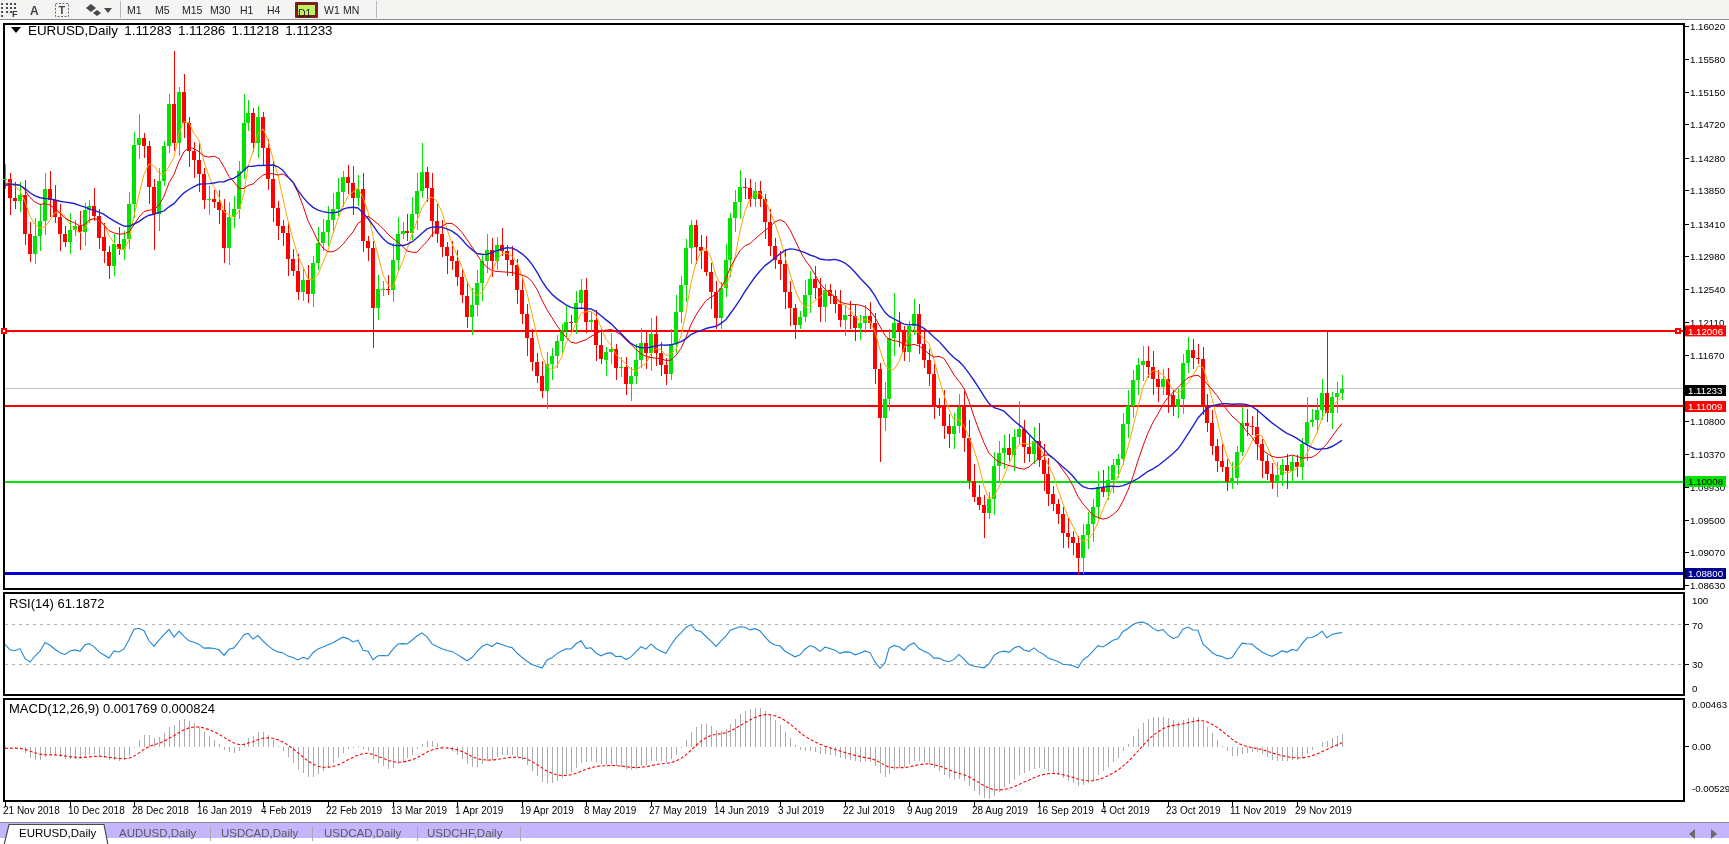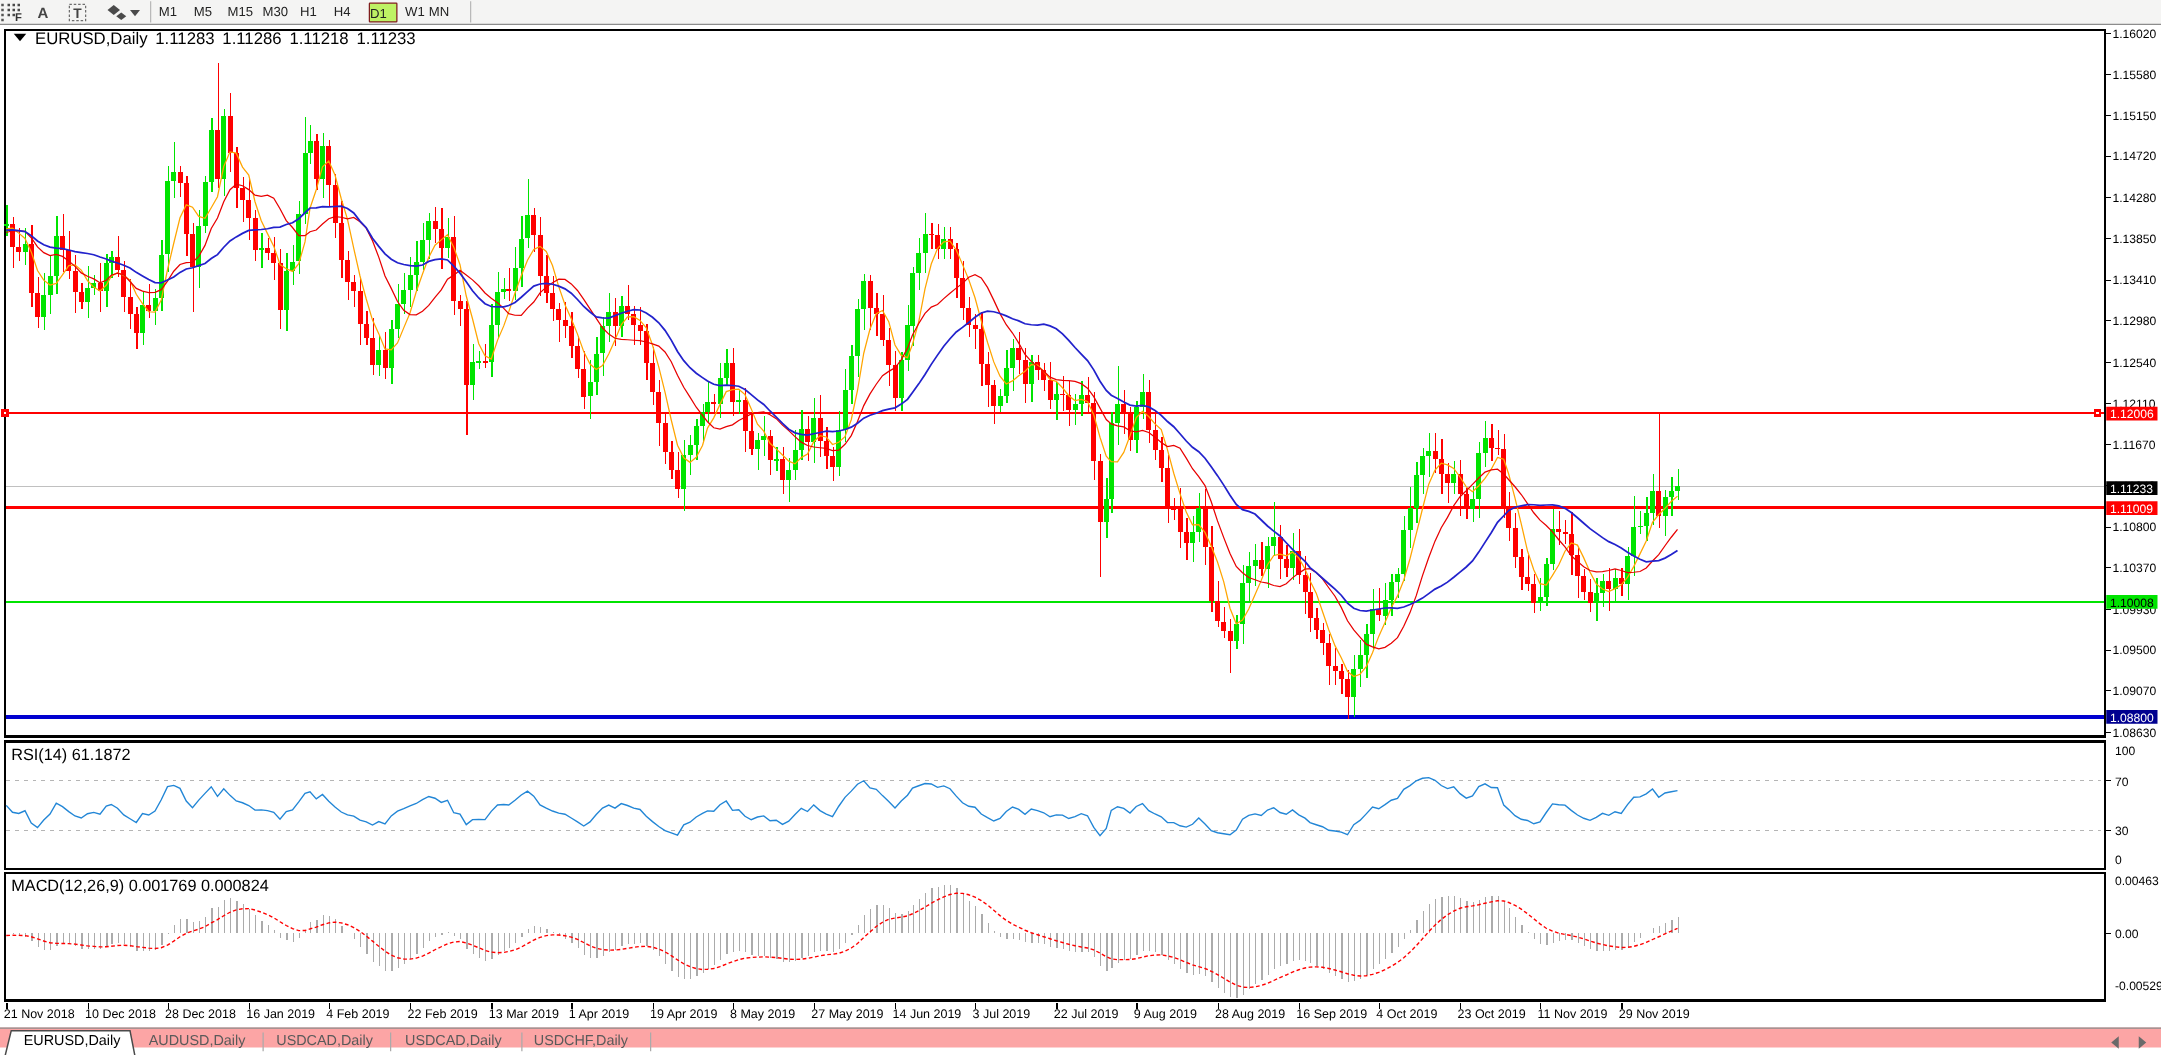--- a/index.html
+++ b/index.html
@@ -1,19 +1,19 @@
 <!DOCTYPE html>
 <html><head><meta charset="utf-8"><title>EURUSD,Daily</title><style>
 *{margin:0;padding:0;box-sizing:border-box}
 body{width:1729px;height:844px;position:relative;background:#fff;font-family:"Liberation Sans",sans-serif;overflow:hidden}
 #toolbar{position:absolute;left:0;top:0;width:1729px;height:20px;background:#f4f4f3;border-bottom:1px solid #8c8c8c}
 .tbtn{position:absolute;top:2px;height:16px;font-size:10.5px;color:#222;line-height:16px}
-.sel{background:#bef264;border:1px solid #7f1d1d;border-radius:1px}
+.sel{background:#bef264;border:3px solid #7f1d1d;border-radius:1px}
 .vsep{position:absolute;top:1px;height:17px;width:1px;background:#b9b9b9}
-#tabbar{position:absolute;left:0;top:822px;width:1729px;height:16px;background:#fca5a5;border-top:1px solid #8c8c8c}
+#tabbar{position:absolute;left:0;top:822px;width:1729px;height:16px;background:#c4b5fd;border-top:1px solid #8c8c8c}
 .itab{position:absolute;top:0;font-size:11.5px;color:#5a5a5a;line-height:21px}
 .tsep{position:absolute;top:3px;height:15px;width:1px;background:#aaa}
 </style></head><body>
 <svg width="1729" height="844" viewBox="0 0 1729 844" xmlns="http://www.w3.org/2000/svg" style="position:absolute;left:0;top:0">
 <g fill="none" stroke="#000" stroke-width="2" shape-rendering="crispEdges">
 <rect x="4" y="24" width="1680" height="565"></rect>
 <rect x="4" y="593" width="1680" height="102"></rect>
 <rect x="4" y="698.5" width="1680" height="102"></rect>
 </g>
 <g shape-rendering="crispEdges" stroke="#000">

